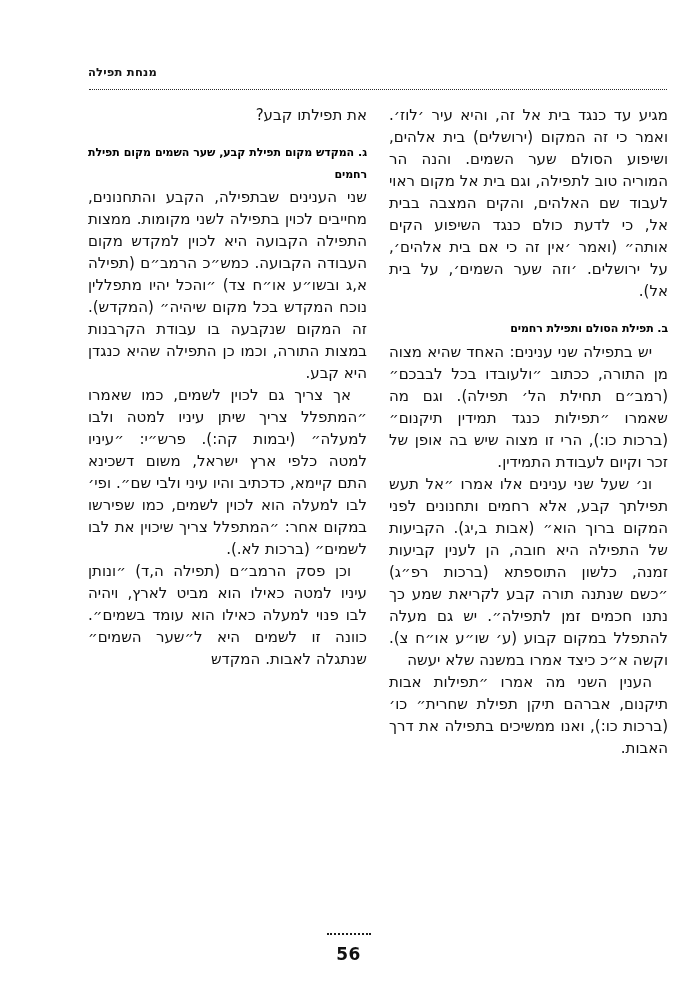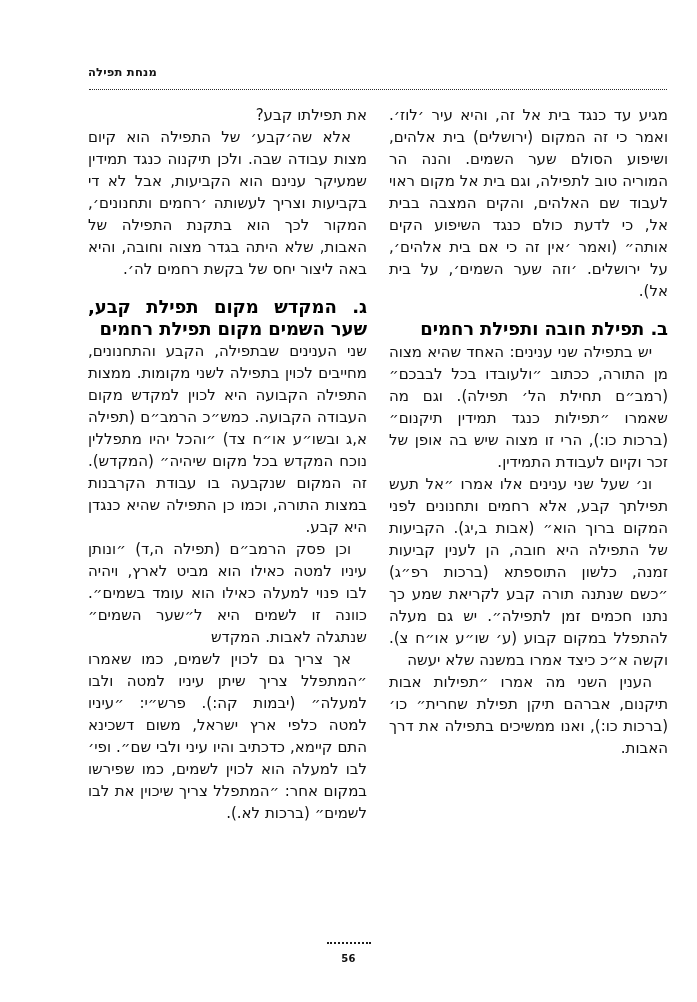--- a/index.html
+++ b/index.html
@@ -77,21 +77,21 @@
     text-indent: 16px;
     color: #101010;
     word-spacing: 0.1px;
   }
   .col p.no-indent {
     text-indent: 0;
   }
 
   h2.section-head {
     margin: 7px 0 1px 0;
-    font-size: 18px;
+    font-size: 11px;
     line-height: 21.5px;
     font-weight: bold;
     text-align: right;
     text-indent: 0;
     color: #000000;
     letter-spacing: -0.1px;
   }
   h2.section-head.two-line {
     text-align: justify;
     text-align-last: right;
@@ -108,55 +108,54 @@
     text-align: center;
     direction: ltr;
   }
   .folio-dots {
     width: 44px;
     margin: 0 auto 9px auto;
     border-top: 2px dotted #1b1b1b;
     height: 0;
   }
   .folio-number {
-    font-size: 10px;
+    font-size: 17px;
     font-weight: bold;
     color: #101010;
     letter-spacing: 0.4px;
   }
 </style>
 </head>
 <body>
 
 <div class="page">
 
   <div class="running-head">
     <span class="rh-title">מנחת תפילה</span>
   </div>
   <div class="head-rule"></div>
 
   <div class="columns">
 
     <div class="col">
       <p class="no-indent">מגיע עד כנגד בית אל זה, והיא עיר ׳לוז׳. ואמר כי זה המקום (ירושלים) בית אלהים, ושיפוע הסולם שער השמים. והנה הר המוריה טוב לתפילה, וגם בית אל מקום ראוי לעבוד שם האלהים, והקים המצבה בבית אל, כי לדעת כולם כנגד השיפוע הקים אותה״ (ואמר ׳אין זה כי אם בית אלהים׳, על ירושלים. ׳וזה שער השמים׳, על בית אל).</p>
       <div class="spacer-sm"></div>
-      <h2 class="section-head">ב. תפילת חובה ותפילת רחמים</h2>
+      <h2 class="section-head">ב. תפילת הסולם ותפילת רחמים</h2>
       <p>יש בתפילה שני ענינים: האחד שהיא מצוה מן התורה, ככתוב ״ולעובדו בכל לבבכם״ (רמב״ם תחילת הל׳ תפילה). וגם מה שאמרו ״תפילות כנגד תמידין תיקנום״ (ברכות כו:), הרי זו מצוה שיש בה אופן של זכר וקיום לעבודת התמידין.</p>
       <p>ונ׳ שעל שני ענינים אלו אמרו ״אל תעש תפילתך קבע, אלא רחמים ותחנונים לפני המקום ברוך הוא״ (אבות ב,יג). הקביעות של התפילה היא חובה, הן לענין קביעות זמנה, כלשון התוספתא (ברכות רפ״ג) ״כשם שנתנה תורה קבע לקריאת שמע כך נתנו חכמים זמן לתפילה״. יש גם מעלה להתפלל במקום קבוע (ע׳ שו״ע או״ח צ). וקשה א״כ כיצד אמרו במשנה שלא יעשה</p>
       <p>הענין השני מה אמרו ״תפילות אבות תיקנום, אברהם תיקן תפילת שחרית״ כו׳ (ברכות כו:), ואנו ממשיכים בתפילה את דרך האבות.</p>
     </div>
 
     <div class="col">
       <p class="no-indent">את תפילתו קבע?</p>
-      <p>אלא שה׳קבע׳ של התפילה הוא קיום מצות עבודה שבה. ולכן תיקנוה כנגד תמידין שמעיקר ענינם הוא הקביעות, אבל לא די בקביעות וצריך לעשותה ׳רחמים ותחנונים׳, המקור לכך הוא בתקנת התפילה של האבות, שלא היתה בגדר מצוה וחובה, והיא באה ליצור יחס של בקשת רחמים לה׳.</p>
       <div class="spacer-sm"></div>
       <h2 class="section-head two-line">ג. המקדש מקום תפילת קבע, שער השמים מקום תפילת רחמים</h2>
       <p class="no-indent">שני הענינים שבתפילה, הקבע והתחנונים, מחייבים לכוין בתפילה לשני מקומות. ממצות התפילה הקבועה היא לכוין למקדש מקום העבודה הקבועה. כמש״כ הרמב״ם (תפילה א,ג ובשו״ע או״ח צד) ״והכל יהיו מתפללין נוכח המקדש בכל מקום שיהיה״ (המקדש). זה המקום שנקבעה בו עבודת הקרבנות במצות התורה, וכמו כן התפילה שהיא כנגדן היא קבע.</p>
+      <p>אך צריך גם לכוין לשמים, כמו שאמרו ״המתפלל צריך שיתן עיניו למטה ולבו למעלה״ (יבמות קה:). פרש״י: ״עיניו למטה כלפי ארץ ישראל, משום דשכינא התם קיימא, כדכתיב והיו עיני ולבי שם״. ופי׳ לבו למעלה הוא לכוין לשמים, כמו שפירשו במקום אחר: ״המתפלל צריך שיכוין את לבו לשמים״ (ברכות לא.).</p>
       <p>וכן פסק הרמב״ם (תפילה ה,ד) ״ונותן עיניו למטה כאילו הוא מביט לארץ, ויהיה לבו פנוי למעלה כאילו הוא עומד בשמים״. כוונה זו לשמים היא ל״שער השמים״ שנתגלה לאבות. המקדש</p>
-      <p>אך צריך גם לכוין לשמים, כמו שאמרו ״המתפלל צריך שיתן עיניו למטה ולבו למעלה״ (יבמות קה:). פרש״י: ״עיניו למטה כלפי ארץ ישראל, משום דשכינא התם קיימא, כדכתיב והיו עיני ולבי שם״. ופי׳ לבו למעלה הוא לכוין לשמים, כמו שפירשו במקום אחר: ״המתפלל צריך שיכוין את לבו לשמים״ (ברכות לא.).</p>
     </div>
 
   </div>
 
   <div class="folio-wrap">
     <div class="folio-dots"></div>
     <div class="folio-number">56</div>
   </div>
 
 </div>

